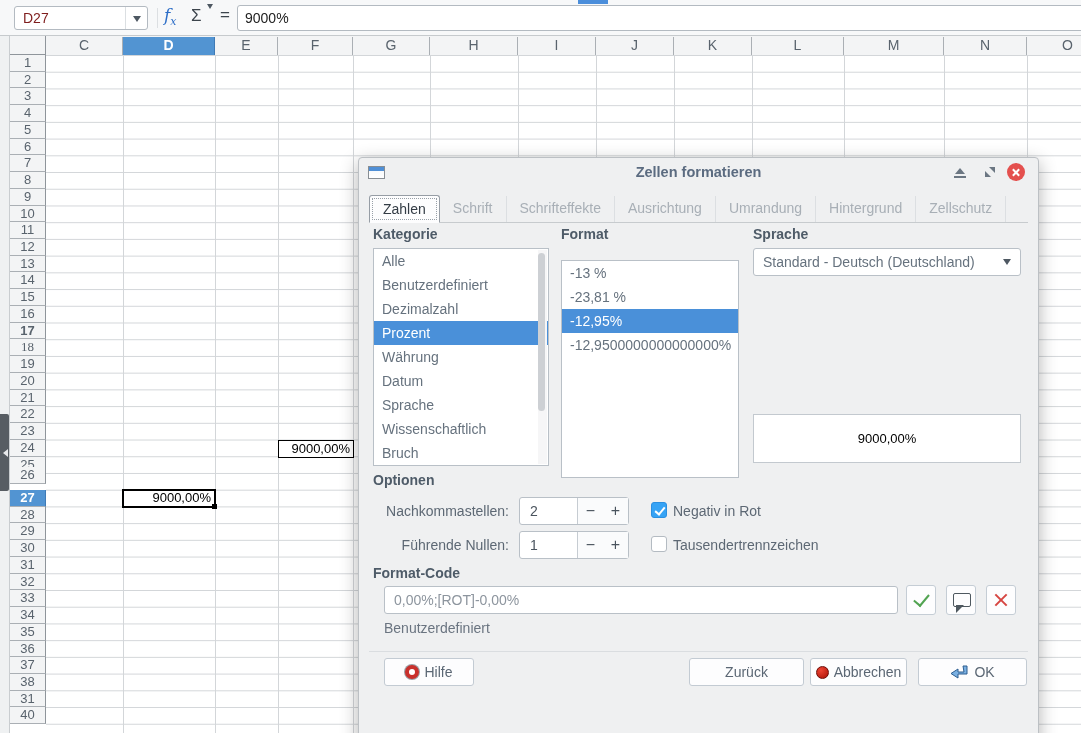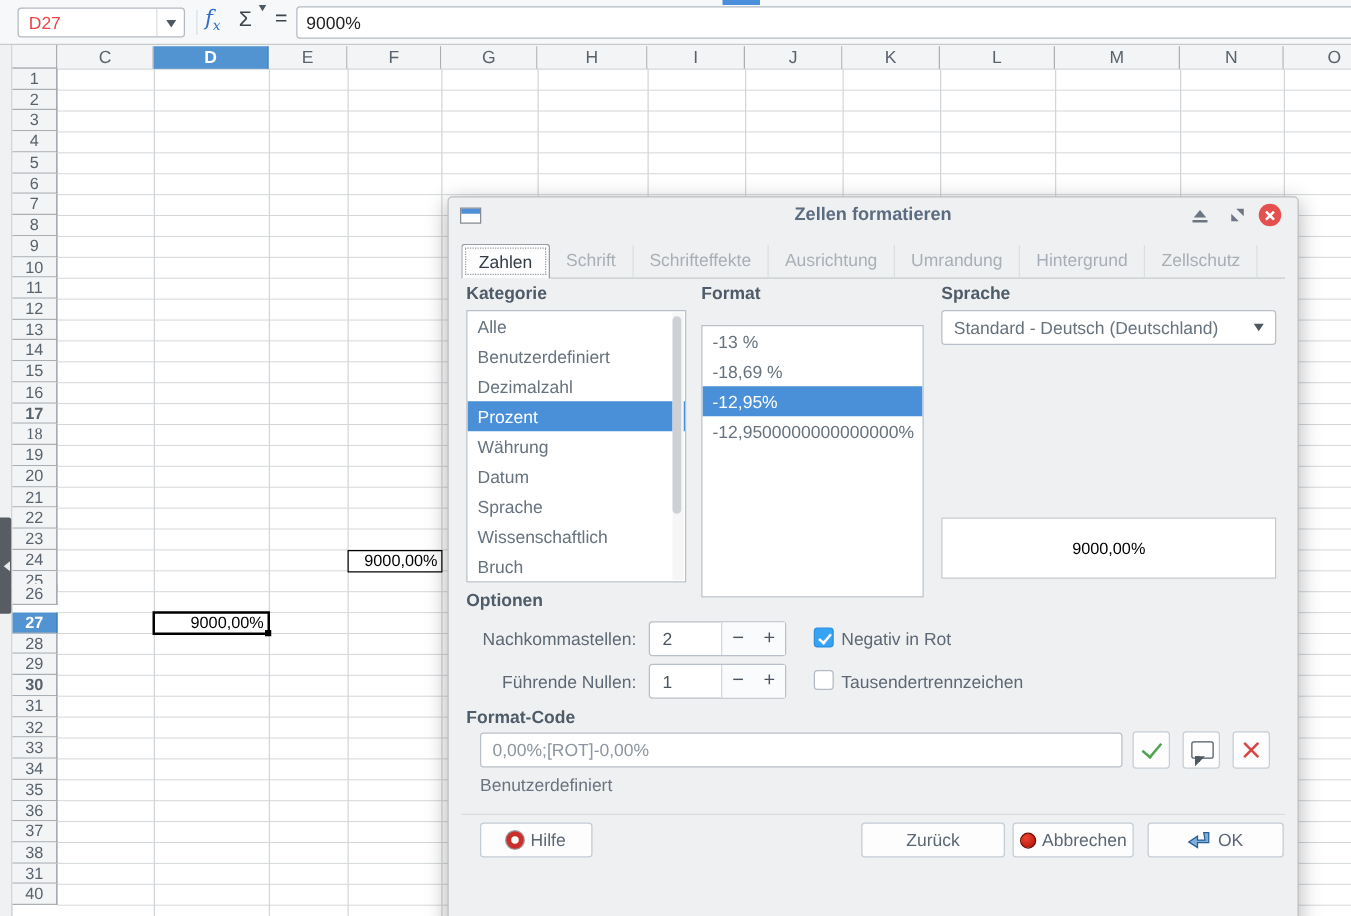--- a/index.html
+++ b/index.html
@@ -5,21 +5,21 @@
   * { box-sizing: border-box; margin: 0; padding: 0; }
   html,body { width:1081px; height:733px; overflow:hidden; background:#fff;
               font-family:"Liberation Sans", sans-serif; }
   #app { position:relative; width:1081px; height:733px; }
 
   
   #formula-bar { position:absolute; left:0; top:0; width:1081px; height:36px;
                  background:#f7f8f9; border-bottom:1px solid #c6cacd; z-index:5; }
   #name-box { position:absolute; left:14px; top:6px; width:134px; height:24px;
               background:#fff; border:1px solid #b3bac1; border-radius:3px;
-              font-size:14px; color:#ef4444; line-height:22px; padding-left:8px; }
+              font-size:14px; color:#7f1d1d; line-height:22px; padding-left:8px; }
   #name-box-arrow { position:absolute; right:0; top:0; width:22px; height:22px;
               border-left:1px solid #dbdfe2; display:flex; align-items:center; justify-content:center; }
   .tri-down { width:0; height:0; border:4.5px solid transparent; border-top:6px solid #4e5862; margin-top:5px; }
   .tri-down.small { border-width:3.5px; border-top-width:5px; }
   .vsep { position:absolute; left:157px; top:8px; width:1px; height:20px; background:#dcdfe2; }
   #fx { position:absolute; left:164px; top:5px; font-size:17px; color:#2d6ec7;
         font-family:"DejaVu Serif", serif; font-style:italic; }
   #fx sub { font-size:11px; }
   #sum { position:absolute; left:191px; top:6px; font-size:17px; color:#3c444c; }
   #sum-arrow { position:absolute; left:207px; top:9px; }
@@ -229,21 +229,21 @@
       <div class="rowhead" style="top: 372.87px; height: 16.73px;">20</div>
       <div class="rowhead" style="top: 389.6px; height: 16.73px;">21</div>
       <div class="rowhead" style="top: 406.33px; height: 16.73px;">22</div>
       <div class="rowhead" style="top: 423.06px; height: 16.73px; text-align: center;">23</div>
       <div class="rowhead" style="top: 439.79px; height: 16.73px;">24</div>
       <div class="rowhead" style="top: 456.52px; height: 16.73px;">25</div>
       <div class="rowhead" style="top: 467px; height: 16.73px;">26</div>
       <div class="rowhead sel" style="top: 489.98px; height: 16.73px;">27</div>
       <div class="rowhead" style="top: 506.71px; height: 16.73px;">28</div>
       <div class="rowhead" style="top: 523.44px; height: 16.73px;">29</div>
-      <div class="rowhead" style="top: 540.17px; height: 16.73px; font-weight: bold;">30</div>
+      <div class="rowhead" style="top: 540.17px; height: 16.73px;">30</div>
       <div class="rowhead" style="top: 556.9px; height: 16.73px;">31</div>
       <div class="rowhead" style="top: 573.63px; height: 16.73px;">32</div>
       <div class="rowhead" style="top: 590.36px; height: 16.73px;">33</div>
       <div class="rowhead" style="top: 607.09px; height: 16.73px;">34</div>
       <div class="rowhead" style="top: 623.82px; height: 16.73px;">35</div>
       <div class="rowhead" style="top: 640.55px; height: 16.73px;">36</div>
       <div class="rowhead" style="top: 657.28px; height: 16.73px;">37</div>
       <div class="rowhead" style="top: 674.01px; height: 16.73px;">38</div>
       <div class="rowhead" style="top: 690.74px; height: 16.73px;">31</div>
       <div class="rowhead" style="top: 707.47px; height: 16.73px;">40</div>
@@ -284,21 +284,21 @@
         <div class="listitem">Wissenschaftlich</div>
         <div class="listitem">Bruch</div>
         <div id="cat-scroll-track">
         <div id="cat-scroll-thumb"></div>
       </div>
     </div>
 
     <div class="sect" style="left:202px; top:68px;">Format</div>
     <div class="listbox" id="fmt-list" style="left:202px; top:90px; width:178px; height:218px;margin-top:12px;">
         <div class="listitem">-13 %</div>
-        <div class="listitem">-18,69 %</div>
+        <div class="listitem">-23,81 %</div>
         <div class="listitem sel">-12,95%</div>
         <div class="listitem">-12,9500000000000000%</div>
       </div>
 
     <div class="sect" style="left:394px; top:68px;">Sprache</div>
     <div id="lang-select">
       <span>Standard - Deutsch (Deutschland)</span>
       <i class="tri-down"></i>
     </div>
     <div id="preview-box">9000,00%</div>

